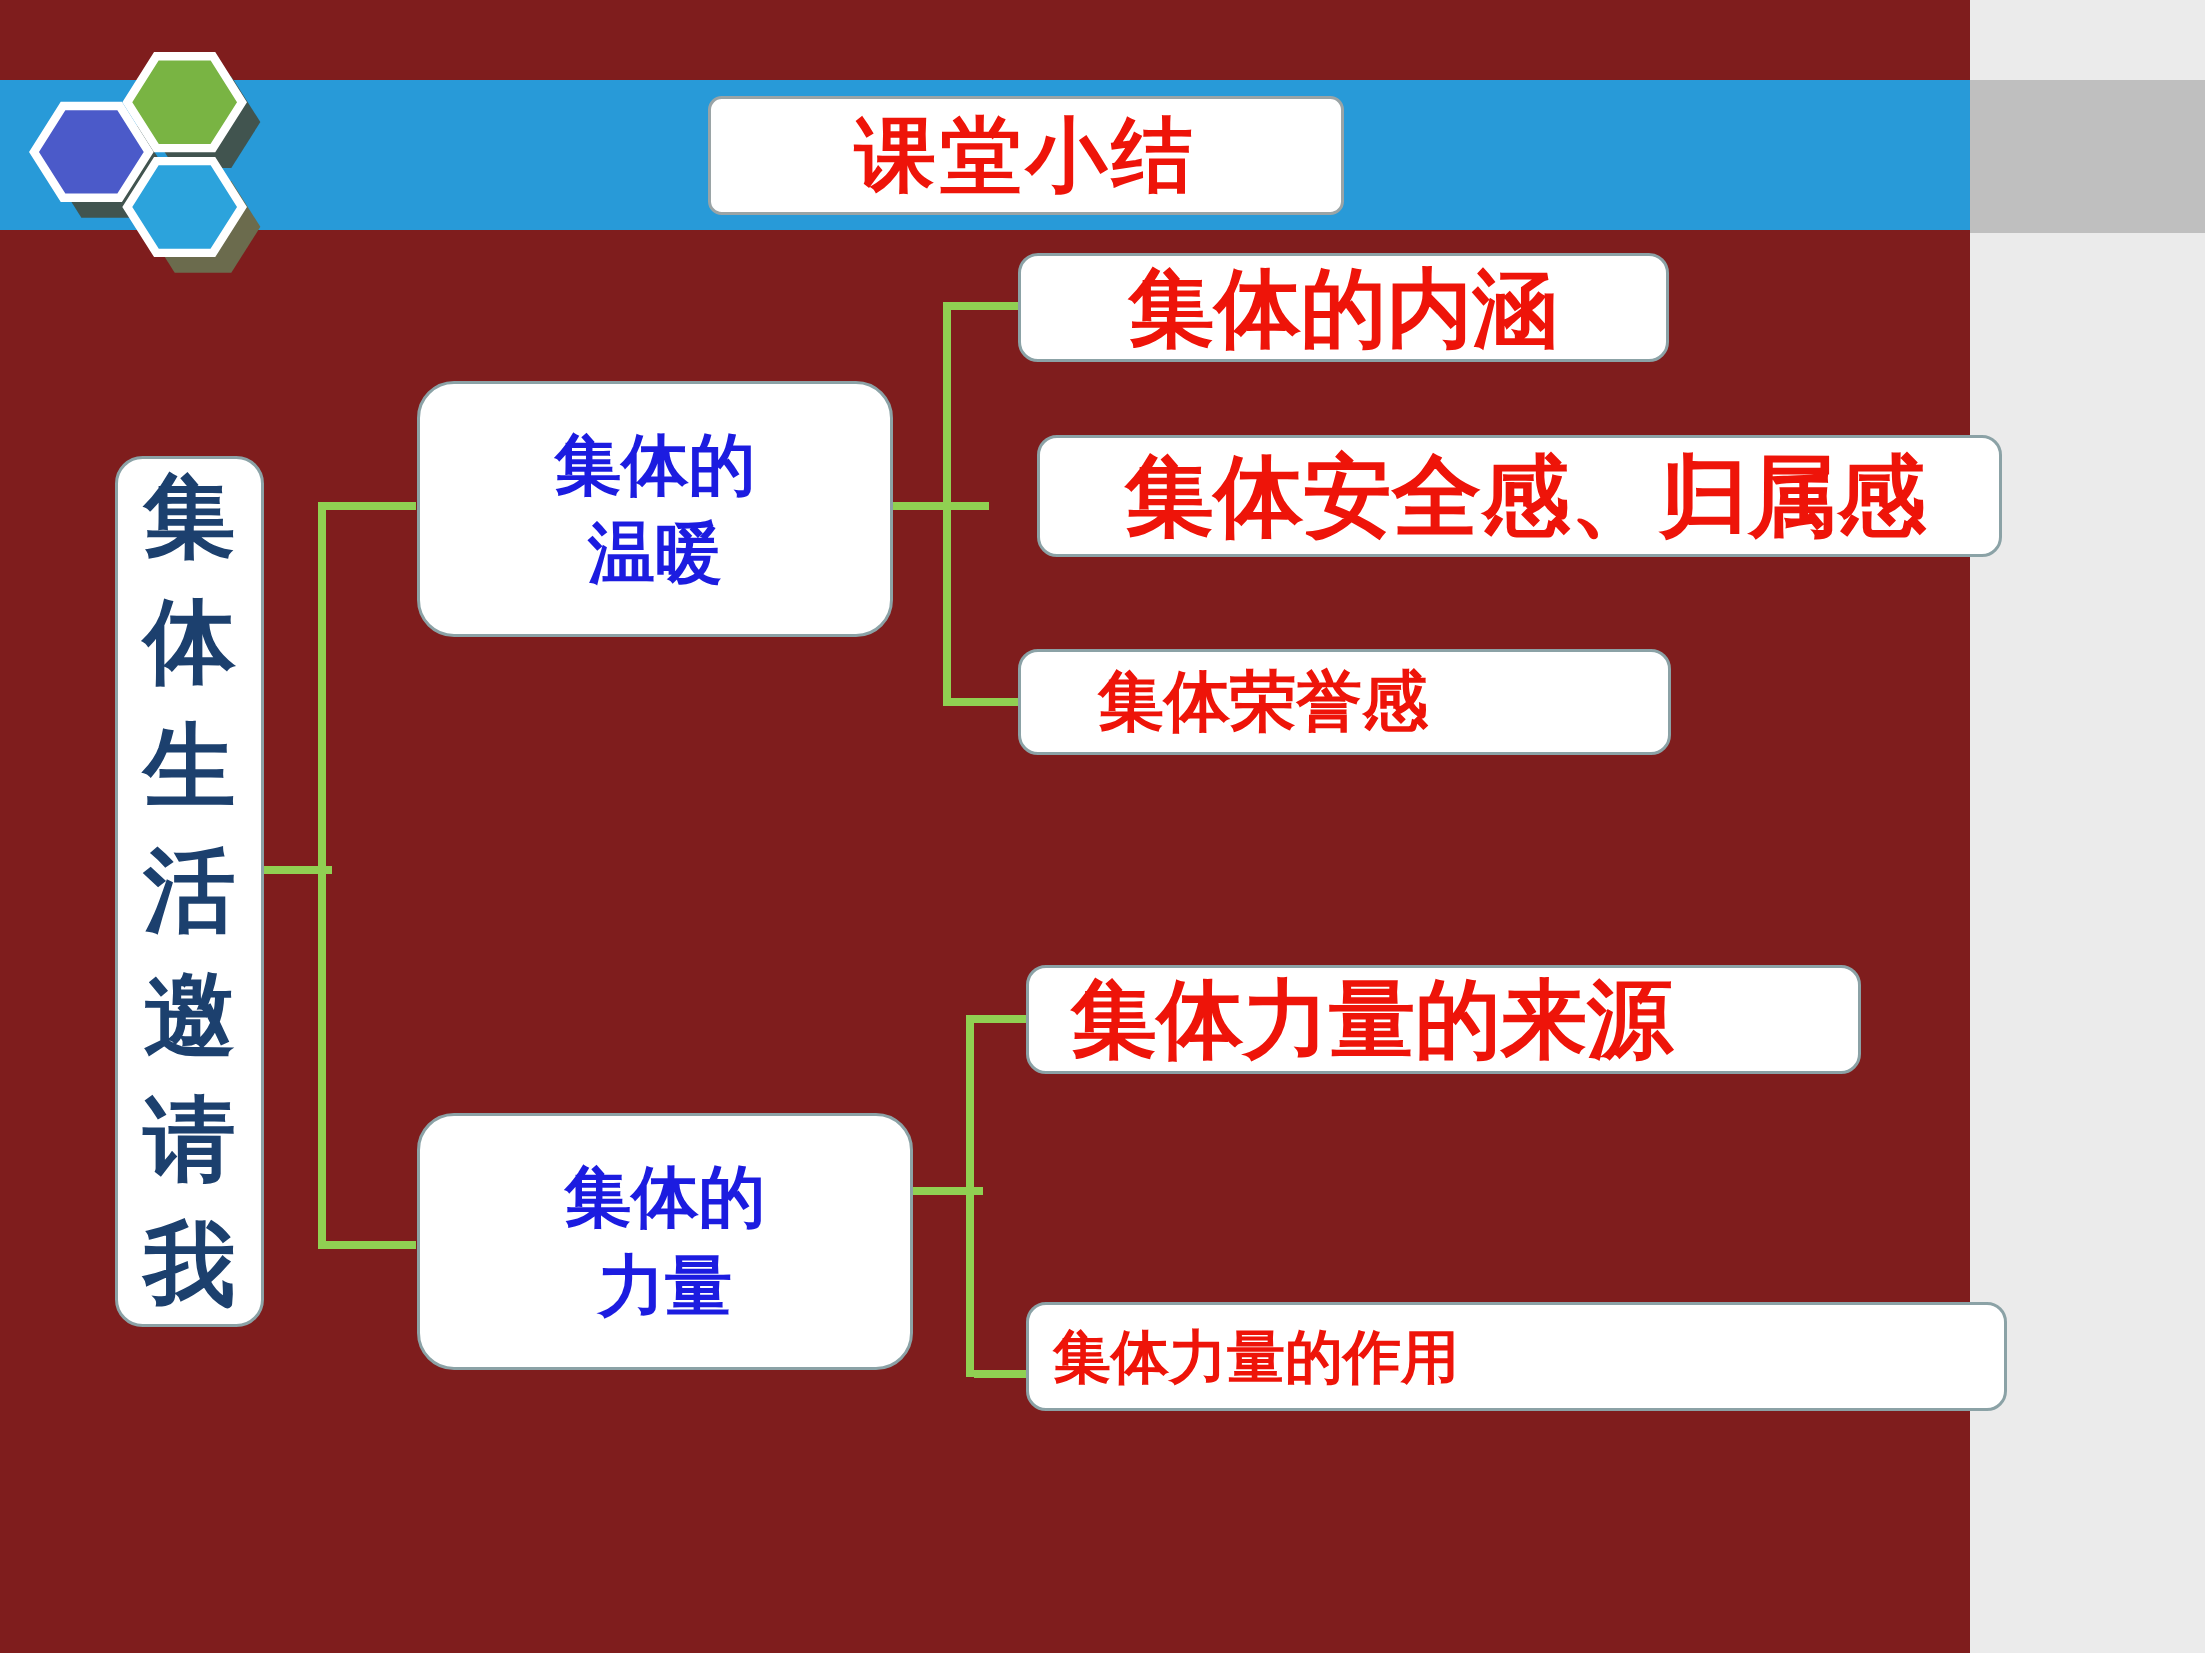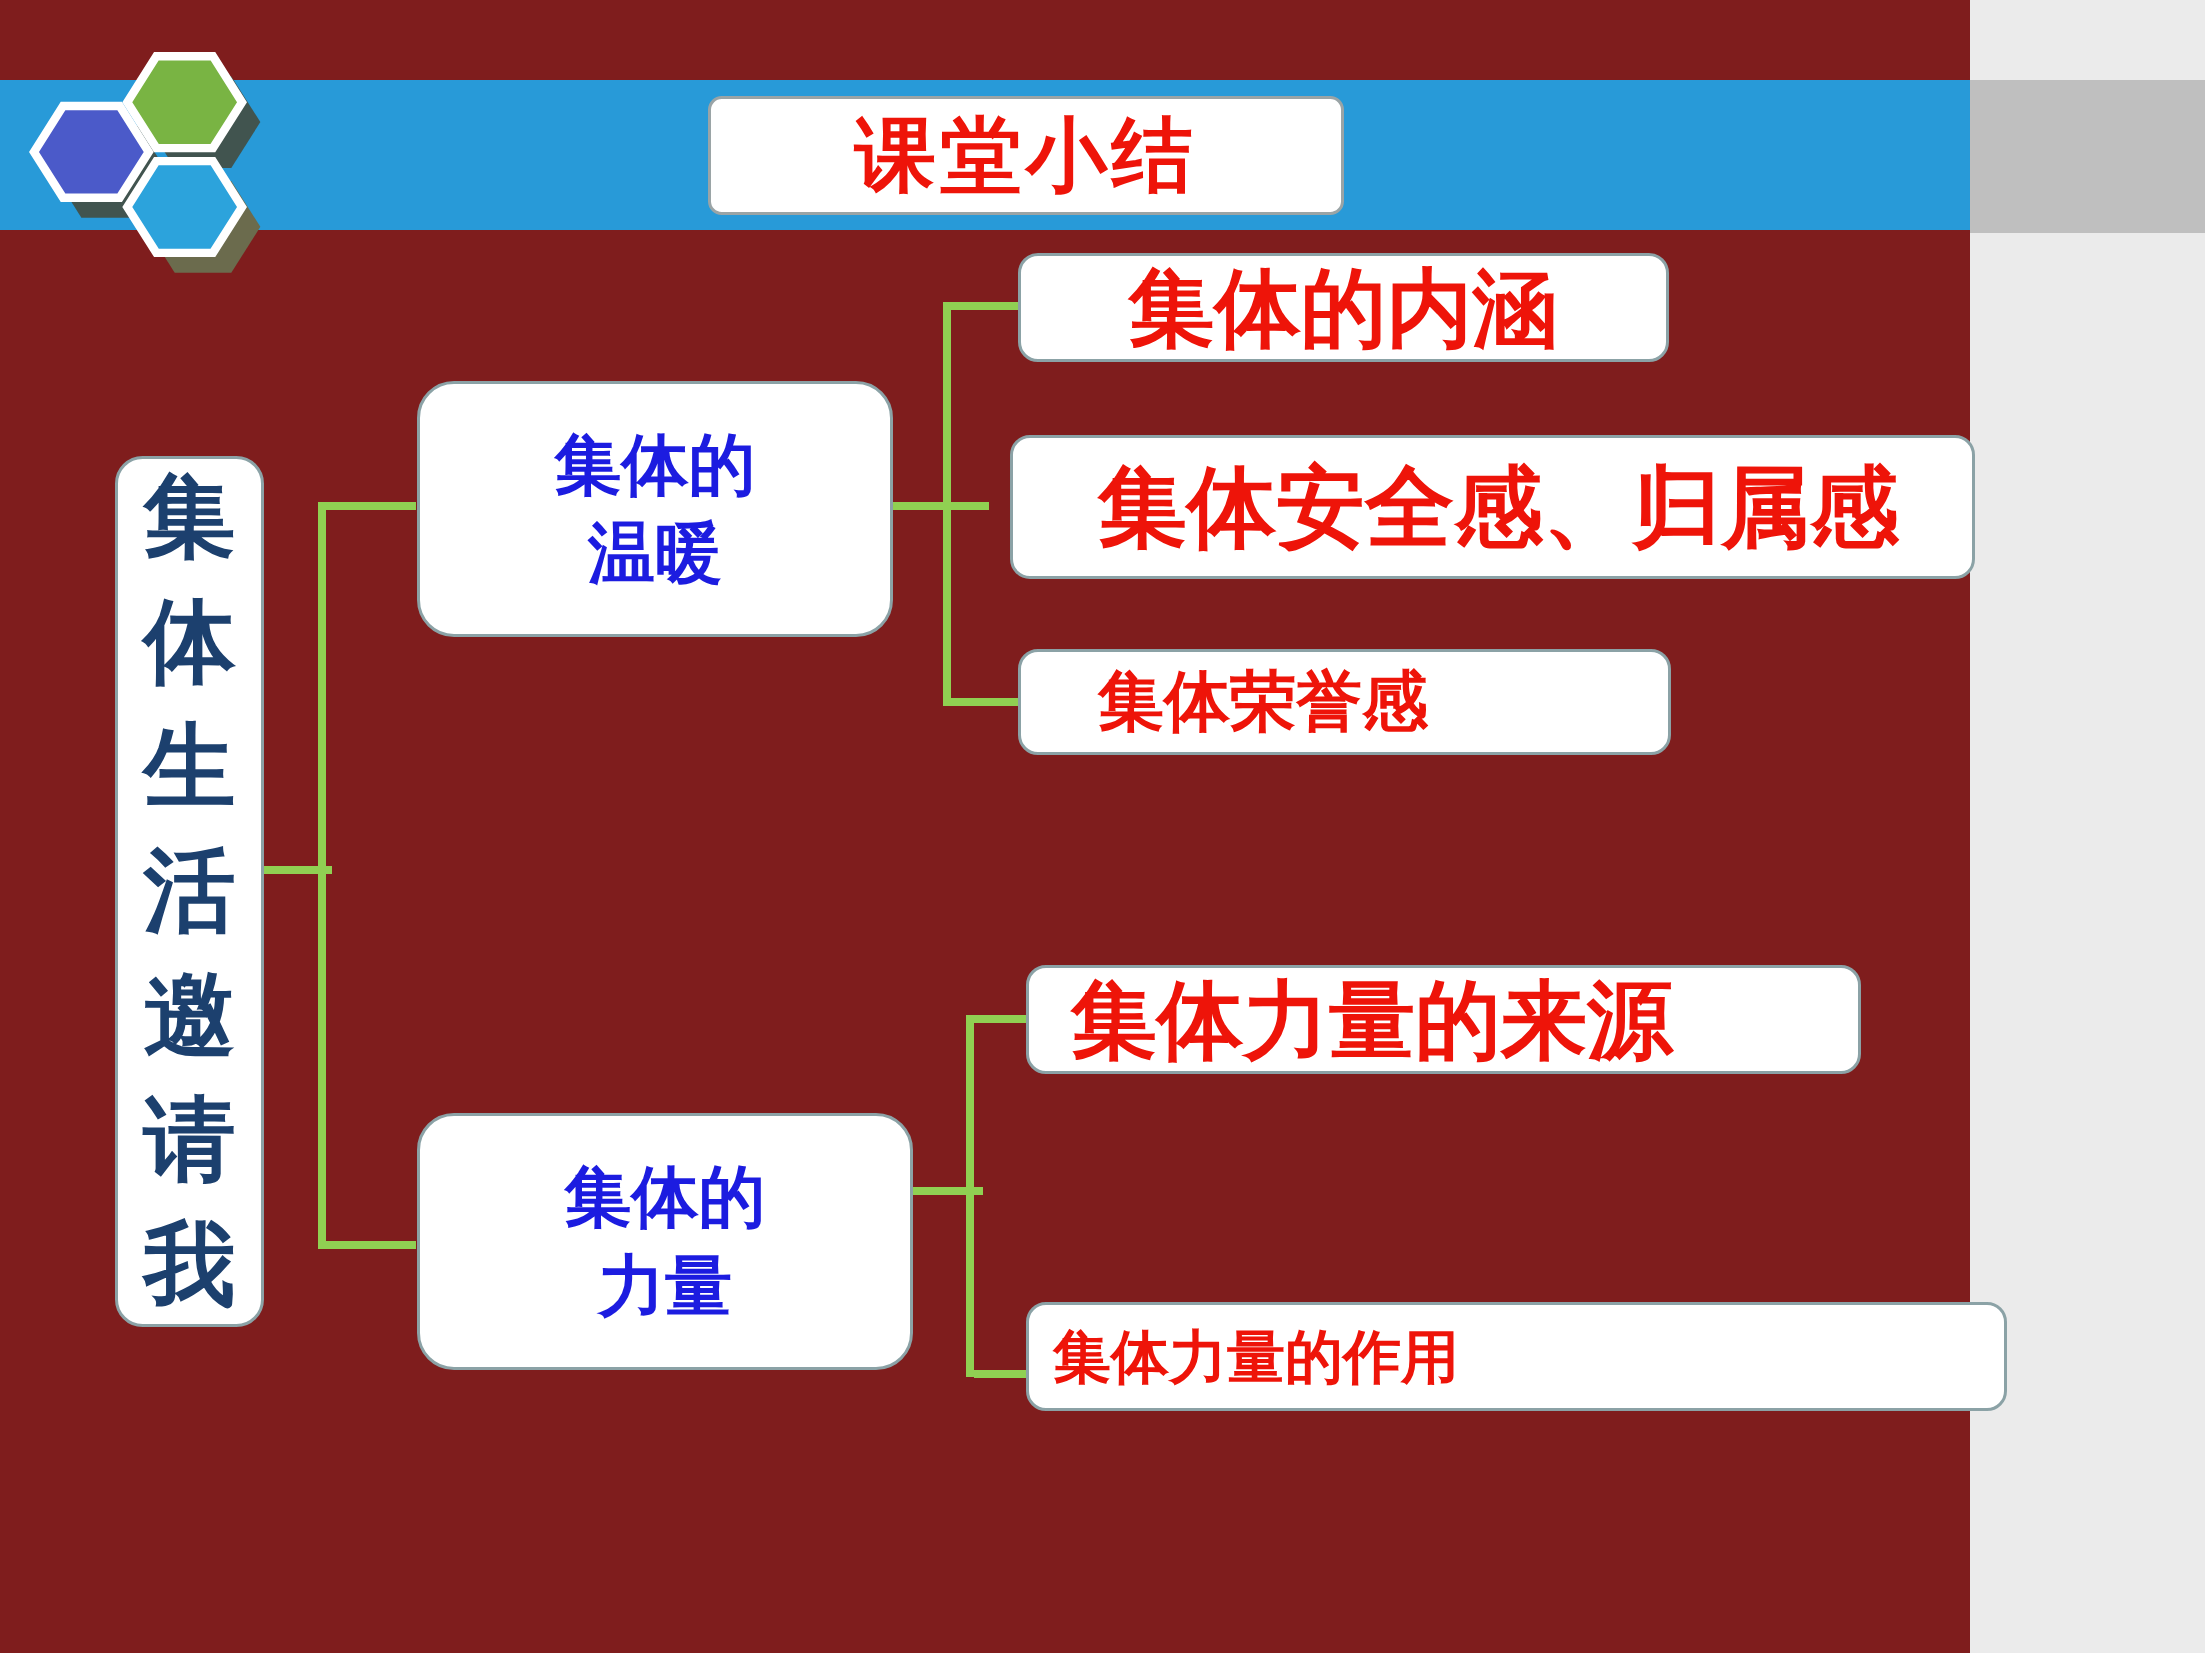--- a/index.html
+++ b/index.html
@@ -26,25 +26,25 @@
   .root-node .vtext{width:107px;margin:18px auto;color:var(--navy);font-size:92px;line-height:1.355;
         word-break:break-all;text-align:center;}
   .branch{border-radius:37px;}
   .branch .btext{color:var(--blue);font-size:67px;line-height:1.32;white-space:pre-line;text-align:center;}
   .branch1{left:417px;top:381px;width:476px;height:256px;}
   .branch2{left:417px;top:1113px;width:496px;height:257px;}
   .leaf{border-radius:20px;}
   .leaf .ltext{color:var(--red);line-height:1;}
   .leaf1{left:1018px;top:253px;width:651px;height:109px;}
   .leaf1 .ltext{font-size:86px;}
-  .leaf2{left:1010px;top:435px;width:965px;height:144px;padding-left:12px;}
+  .leaf2{left:1037px;top:435px;width:965px;height:122px;padding-left:12px;}
   .leaf2 .ltext{font-size:89px;}
   .leaf3{left:1018px;top:649px;width:653px;height:106px;justify-content:flex-start;}
   .leaf3 .ltext{font-size:66px;padding-left:77px;}
-  .leaf4{left:1026px;top:965px;width:835px;height:109px;justify-content:flex-start;}
+  .leaf4{left:1026px;top:965px;width:835px;height:109px;justify-content:flex-start;font-family:Liberation Serif, serif;}
   .leaf4 .ltext{font-size:86px;padding-left:42px;}
   .leaf5{left:1026px;top:1302px;width:981px;height:109px;justify-content:flex-start;}
   .leaf5 .ltext{font-size:58px;padding-left:24px;}
   .line{position:absolute;background:var(--green);z-index:1;}
 </style>
 </head>
 <body>
 
 <div class="stage">
 

